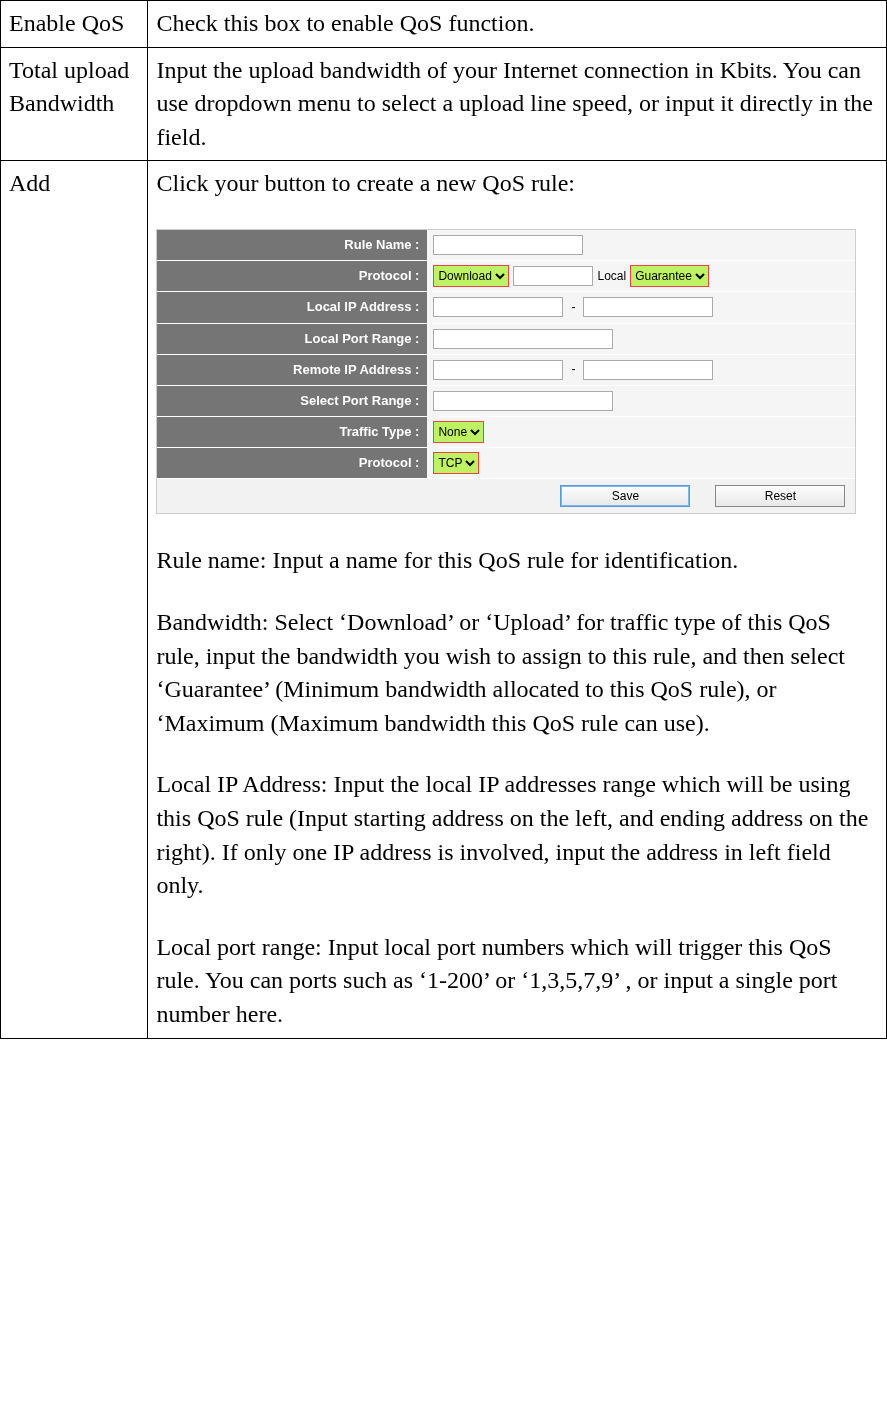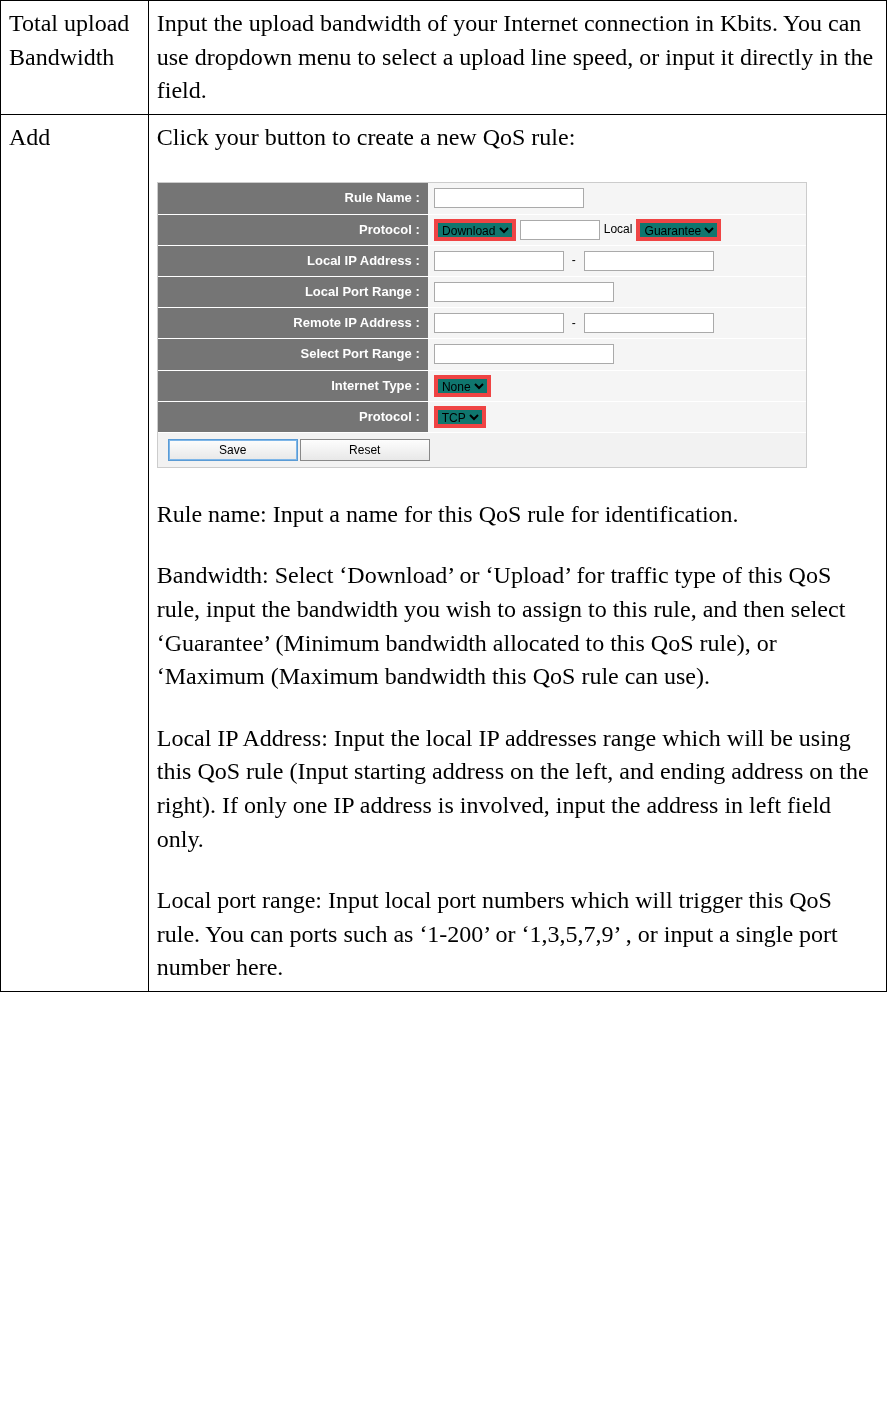--- a/index.html
+++ b/index.html
@@ -32,21 +32,21 @@
     }
     .para {
       margin-bottom: 28px;
     }
     .form-box {
       margin: 18px 0 30px 0;
       border: 1px solid #ccc;
       background: #f2f2f2;
       font-family: Arial, Helvetica, sans-serif;
       font-size: 12px;
-      width: 650px;
+      width: 700px;
     }
     .form-row {
       display: flex;
       align-items: stretch;
       border-bottom: 1px solid #fff;
     }
     .form-row:last-child {
       border-bottom: none;
     }
     .form-label {
@@ -67,33 +67,32 @@
       gap: 4px;
     }
     .form-field input[type="text"] {
       border: 1px solid #aaa;
       height: 20px;
       background: #fff;
       padding: 0 2px;
       font-size: 12px;
     }
     .form-field select {
-      border: 4px solid #ef4444;
+      border: 1px solid #ef4444;
       height: 22px;
-      background: #0f766e;
-      font-size: 12px;
-      text-align: center;
+      background: #bef264;
+      font-size: 12px;
     }
     .dash {
       padding: 0 4px;
     }
     .btn-row {
       display: flex;
-      justify-content: flex-start;
-      gap: 2px;
+      justify-content: flex-end;
+      gap: 25px;
       padding: 6px 10px;
       background: #f2f2f2;
     }
     .btn {
       width: 130px;
       height: 22px;
       border: 1px solid #888;
       background: linear-gradient(#fdfdfd, #e8e8e8);
       font-size: 12px;
       text-align: center;
@@ -103,20 +102,24 @@
     .btn.save {
       border: 1px solid #5a9bd5;
       box-shadow: 0 0 0 1px #7eb6e8 inset;
     }
   </style>
 </head>
 <body>
 
 <table class="main">
   <tbody>
+      <tr>
+    <td class="label-col">Enable QoS</td>
+    <td class="desc-col">Check this box to enable QoS function.</td>
+  </tr>
   <tr>
     <td class="label-col">Total upload Bandwidth</td>
     <td class="desc-col">Input the upload bandwidth of your Internet connection in Kbits. You can use dropdown menu to select a upload line speed, or input it directly in the field.</td>
   </tr>
   <tr>
     <td class="label-col">Add</td>
     <td class="desc-col">
       <div class="para">Click your button to create a new QoS rule:</div>
 
       <div class="form-box">
@@ -161,21 +164,21 @@
             <input type="text" style="width: 130px;">
           </div>
         </div>
         <div class="form-row">
           <div class="form-label">Select Port Range :</div>
           <div class="form-field">
             <input type="text" style="width: 180px;">
           </div>
         </div>
         <div class="form-row">
-          <div class="form-label">Internet Type :</div>
+          <div class="form-label">Traffic Type :</div>
           <div class="form-field">
             <select>
               <option>None</option>
             </select>
           </div>
         </div>
         <div class="form-row">
           <div class="form-label">Protocol :</div>
           <div class="form-field">
             <select>

